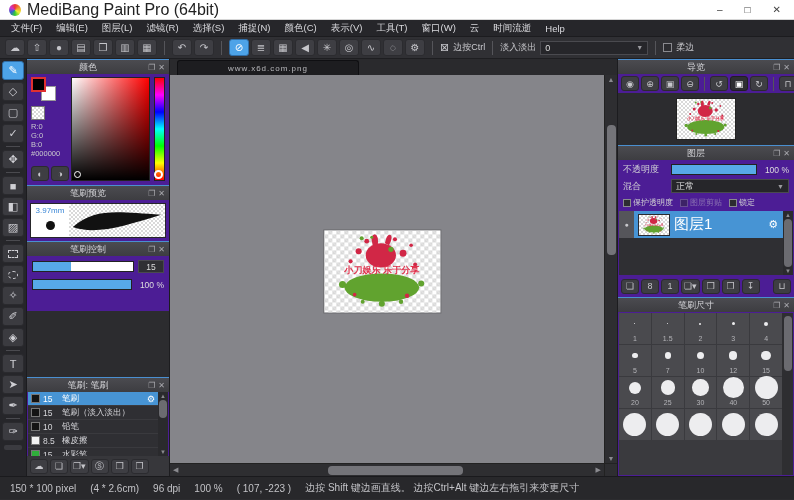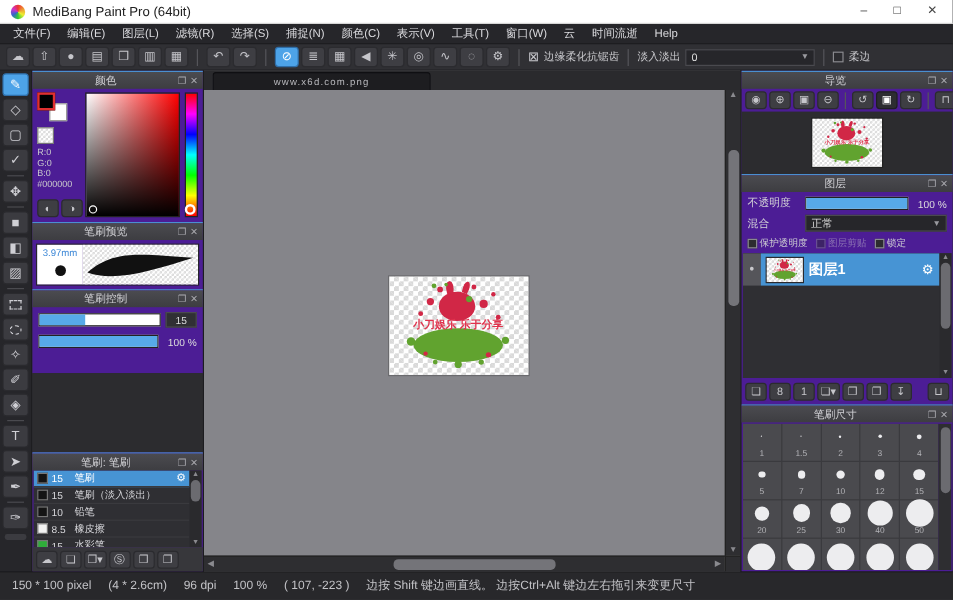--- a/index.html
+++ b/index.html
@@ -1,21 +1,21 @@
 <!DOCTYPE html>
 <html><head>
 <meta charset="utf-8">
 <style>
   html,body{margin:0;padding:0;width:794px;height:500px;overflow:hidden;
     font-family:"Liberation Sans","DejaVu Sans",sans-serif;background:#2c2c2f;color:#ccc;font-size:10px;}
   *{box-sizing:border-box}
   
   .titlebar{height:20px;background:#fff;display:flex;align-items:center;padding:0 9px;gap:6px;color:#111;border-bottom:1px solid #d6d6d6}
   .logo{width:12px;height:12px;border-radius:50%;background:conic-gradient(#e33,#e93,#ee3,#3c3,#36c,#c3c,#e33);flex:none}
-  .wtitle{font-size:11px;color:#222}
+  .wtitle{font-size:16px;color:#222}
   .wspacer{flex:1}
   .wctl{display:flex;gap:22px;color:#444;font-size:10px;padding-right:4px}
   .wctl span{cursor:default}
   
   .menubar{height:17px;background:#26262a;display:flex;align-items:center;padding:0 4px;border-bottom:1px solid #1c1c1f}
   .menu-item{padding:0 7px;font-size:9.5px;color:#dadade;white-space:nowrap}
   
   .toolbar{height:22px;background:#303034;display:flex;align-items:center;padding:0 5px;gap:4px;border-bottom:1px solid #1e1e21}
   .tb-group{display:flex;gap:2px}
   .tbtn{width:20px;height:17px;background:#3e3e43;border:1px solid #2b2b2f;border-radius:3px;display:inline-flex;align-items:center;justify-content:center;font-size:10px;color:#c6c6cb;flex:none}
@@ -96,42 +96,42 @@
   .vscroll{width:13px;background:#2e2e31;border-left:1px solid #222;display:flex;flex-direction:column;align-items:center;color:#8a8a8f;font-size:7px;padding:1px 0;flex:none}
   .vthumb{width:9px;height:130px;background:#747479;border-radius:4px;margin-top:42px}
   .vscroll .sp{flex:1}
   .hscrollrow{height:13px;display:flex;flex:none}
   .hscroll{flex:1;background:#2e2e31;border-top:1px solid #222;display:flex;align-items:center;color:#8a8a8f;font-size:7px;padding:0 3px}
   .hthumb{width:135px;height:9px;background:#747479;border-radius:4px;margin-left:150px}
   .hscroll .sp{flex:1}
   .corner{width:13px;background:#2e2e31;border-top:1px solid #222;border-left:1px solid #222}
   
   .rightpanels{width:177px;display:flex;flex-direction:column;background:#2c2c2f;border-left:1px solid #1c1c1f}
-  .p-nav{height:86px}.p-layers{height:192px}.p-bsize{flex:1;min-height:0}
+  .p-nav{height:86px}.p-layers{height:152px}.p-bsize{flex:1;min-height:0}
   .navtb{display:flex;align-items:center;gap:2px;padding:2px 3px;flex:none}
   .navthumbarea{flex:1;background:#2c2c2f;display:flex;align-items:center;justify-content:center;min-height:0}
   .nthumb{width:58px;height:40px;position:relative;box-shadow:0 0 0 1px #222}
   .nthumb svg,.lthumb svg{position:absolute;inset:0;width:100%;height:100%}
   
   .lrow1{display:flex;align-items:center;gap:4px;padding:3px 5px 1px 5px;font-size:9px;color:#d2d2d6}
   .lrow1 .lab{width:44px;flex:none}
   .lrow2{display:flex;align-items:center;gap:4px;padding:2px 5px;font-size:9px;color:#d2d2d6}
   .lchecks{display:flex;align-items:center;gap:7px;padding:2px 4px 3px 5px;font-size:8px;color:#cfcfd3;white-space:nowrap}
   .chk{display:flex;align-items:center;gap:2px}
   .chk.dim{opacity:.45}
   .chkbox{width:8px;height:8px;border:1px solid #8a8a8f;background:#2c2c30;display:inline-block;flex:none}
   .chk em{font-style:normal}
   .llistwrap{flex:1;display:flex;overflow:hidden;margin:0 1px;background:#2f2f33;min-height:0}
   .llist{flex:1;overflow:hidden}
   .lrow{height:27px;display:flex;align-items:stretch}
   .leye{width:15px;display:flex;align-items:center;justify-content:center;color:#c8c8cc;font-size:7px;background:#55555a;flex:none}
   .lmain{flex:1;display:flex;align-items:center;gap:5px;padding:0 5px;min-width:0}
   .lrow.sel .lmain{background:#4794d4}
   .lthumb{width:30px;height:20px;position:relative;flex:none;box-shadow:0 0 0 1px #2a2a2e}
-  .lname{flex:1;color:#fff;font-size:12px;font-weight:bold;overflow:hidden;white-space:nowrap}
+  .lname{flex:1;color:#fff;font-size:15px;font-weight:normal;overflow:hidden;white-space:nowrap}
   .lgear{color:#fff;font-size:11px;flex:none}
   .lfooter{height:22px;display:flex;align-items:center;gap:2px;padding:0 3px;flex:none}
   .lfooter .pbtn:last-child{margin-left:auto}
   
   .szwrap{flex:1;display:flex;overflow:hidden;margin:1px;min-height:0}
   .szgrid{flex:1;display:grid;grid-template-columns:repeat(5,1fr);grid-auto-rows:31px;gap:1px;background:#3a3a3e;overflow:hidden}
   .szcell{background:#4a4a4e;display:flex;flex-direction:column;align-items:center;padding-bottom:1px}
   .dotwrap{flex:1;display:flex;align-items:center;justify-content:center;min-height:0}
   .szdot{background:#ededef;border-radius:50%;flex:none}
   .szlabel{font-size:7px;color:#b4b4b8;height:9px;line-height:9px}
@@ -228,21 +228,21 @@
         <span class="tbtn">✳</span>
         <span class="tbtn">◎</span>
         <span class="tbtn">∿</span>
         <span class="tbtn">◌</span>
         <span class="tbtn">⚙</span>
       </span>
     </span>
   <span class="tb-sep"></span>
   <span class="tb-text">
     <span class="tbtn-plain">⊠</span>
-    <span>边缘柔化抗锯齿</span>
+    <span>边按Ctrl</span>
   </span>
   <span class="tb-sep"></span>
   <span class="tb-text">
     <span>淡入淡出</span>
     <span class="dropdown">
       <span>0</span>
       <b>▼</b>
     </span>
   </span>
   <span class="tb-sep"></span>

